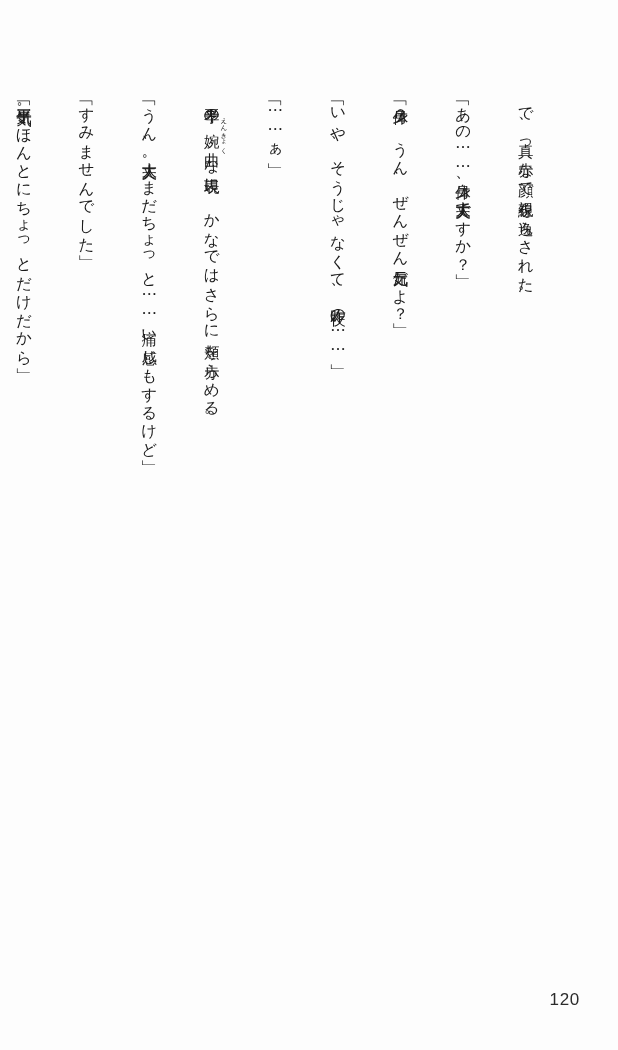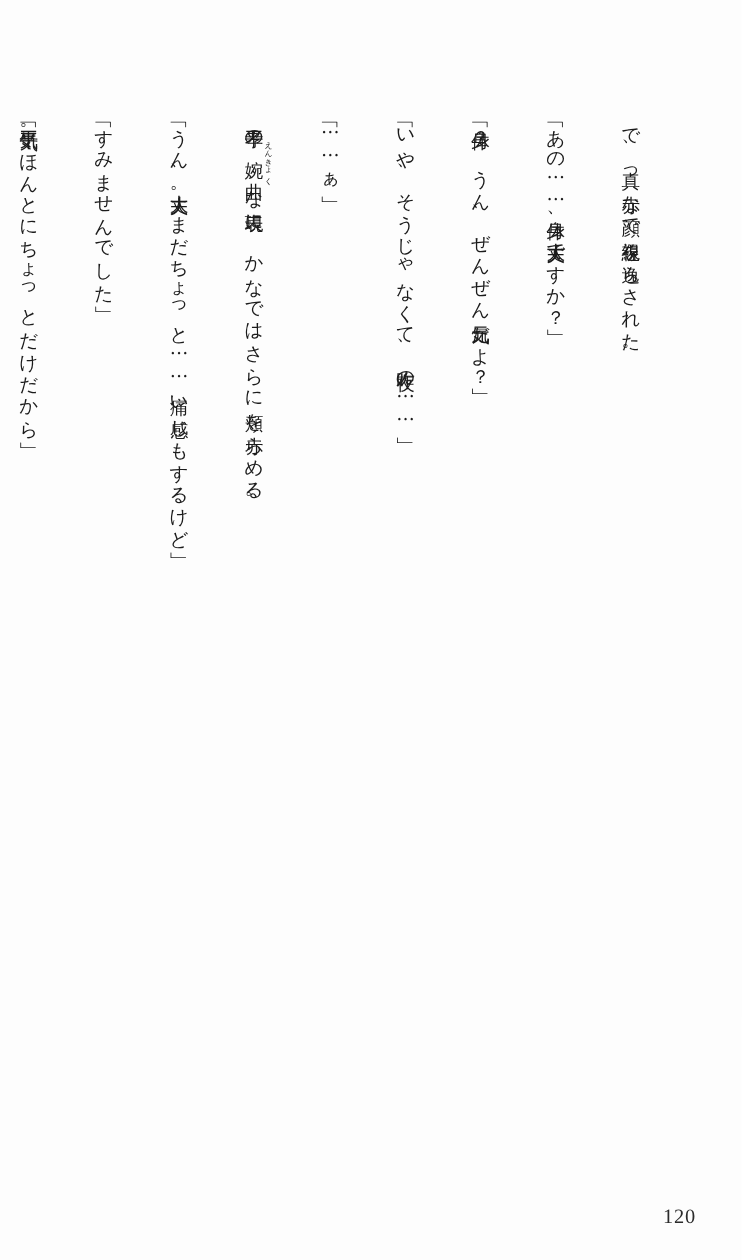--- a/index.html
+++ b/index.html
@@ -57,23 +57,23 @@
   rt {
     font-size: 0.42em;
     letter-spacing: 0;
     line-height: 1;
     font-weight: normal;
   }
 
   #page-number {
     position: absolute;
     right: 38px;
-    bottom: 26px;
+    bottom: 40px;
     font-size: 17px;
-    font-family: Liberation Serif, serif;
+    font-family: Liberation Sans, sans-serif;
     color: #2b2b2b;
     letter-spacing: 0.04em;
     margin-left: 40px;
   }
 </style>
 </head>
 <body>
 
 <div id="page">
 

